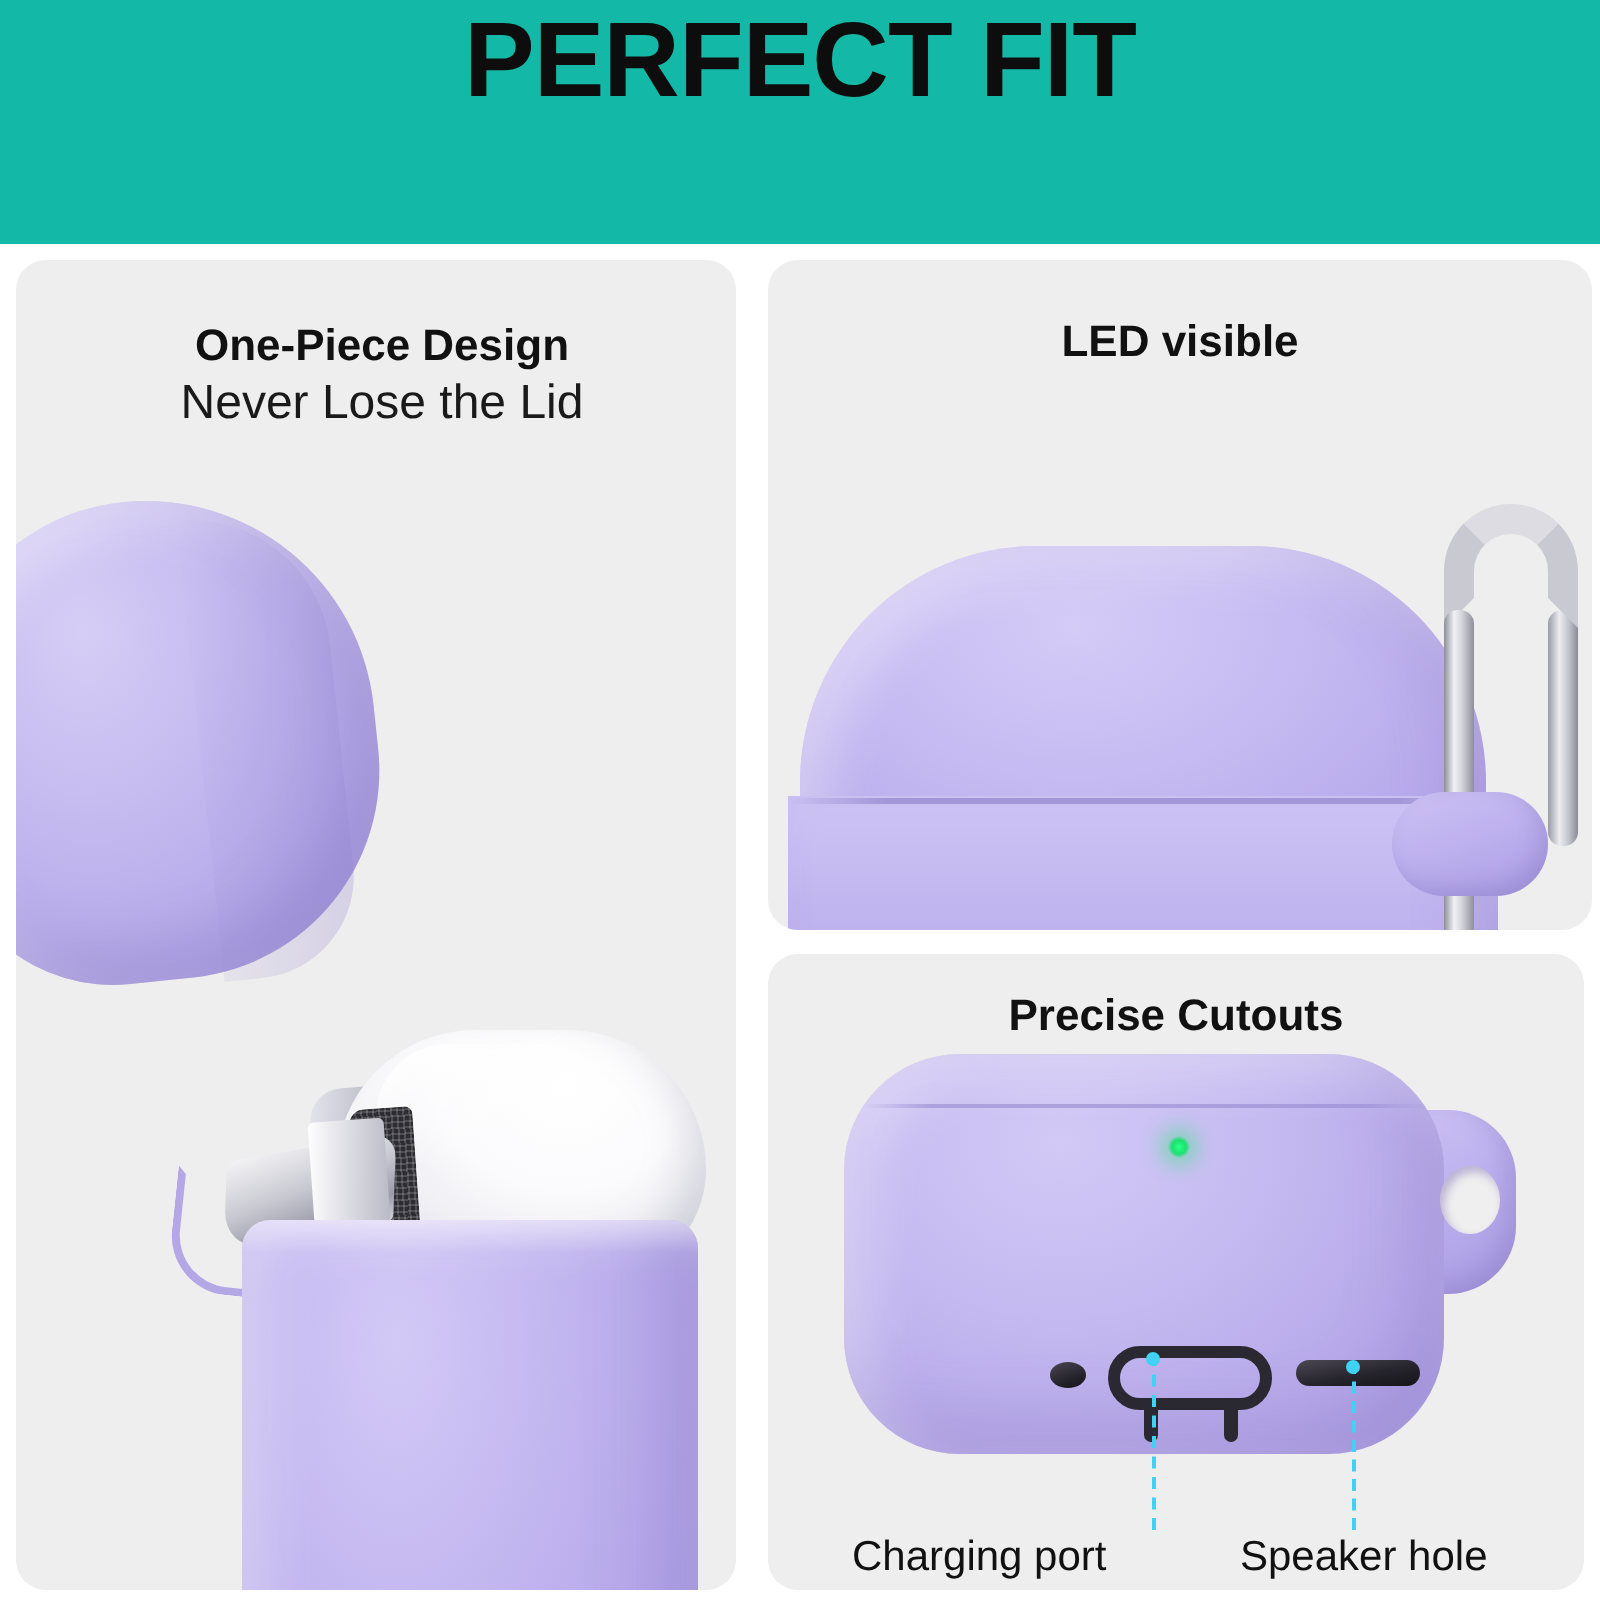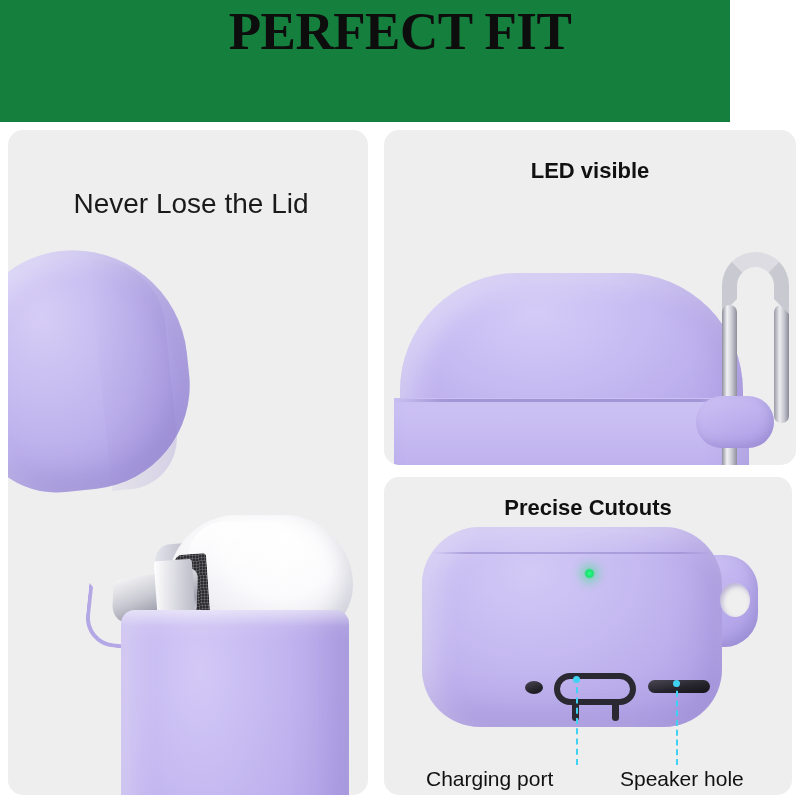--- a/index.html
+++ b/index.html
@@ -17,25 +17,24 @@
     position: relative;
     width: 800px;
     height: 800px;
     background: #ffffff;
   }
 
   
   .header {
     position: absolute;
     top: 0; left: 0;
-    width: 730px;
+    width: 800px;
     height: 122px;
-    background: #15803d;
+    background: #14b8a6;
     text-align: center;
-    font-family: Liberation Serif, serif;
   }
   .title {
     position: absolute;
     top: 2px; left: 0; width: 800px;
     font-size: 53px;
     font-weight: 800;
     letter-spacing: -0.5px;
     color: #0d0d0d;
     line-height: 58px;
     white-space: nowrap;
@@ -69,21 +68,21 @@
     font-weight: 700;
     color: #111111;
     letter-spacing: 0px;
     white-space: nowrap;
     z-index: 6;
   }
   .panel-sub {
     position: absolute;
     left: 0; width: 100%;
     text-align: center;
-    font-size: 28px;
+    font-size: 24px;
     font-weight: 400;
     color: #1a1a1a;
     white-space: nowrap;
     z-index: 6;
   }
   .head-left  { top: 30px; text-align: center; padding-left: 6px; }
   .sub-left   { top: 58px; text-align: center; padding-left: 6px; }
   .head-tr    { top: 28px; }
   .head-br    { top: 18px; }
 
@@ -387,20 +386,21 @@
 <body>
 
 <div id="root">
 
   <div class="header">
     <div class="title">PERFECT FIT</div>
   </div>
 
   <div class="panel panel-left">
 
+    <div class="panel-heading head-left">One-Piece Design</div>
     <div class="panel-sub sub-left">Never Lose the Lid</div>
 
     <div class="art">
       <div class="lid"></div>
       <div class="lid-shade"></div>
       <div class="bud-stem"></div>
       <div class="bud"></div>
       <div class="bud-gloss"></div>
       <div class="bud-mesh"></div>
       <div class="hinge-metal"></div>

